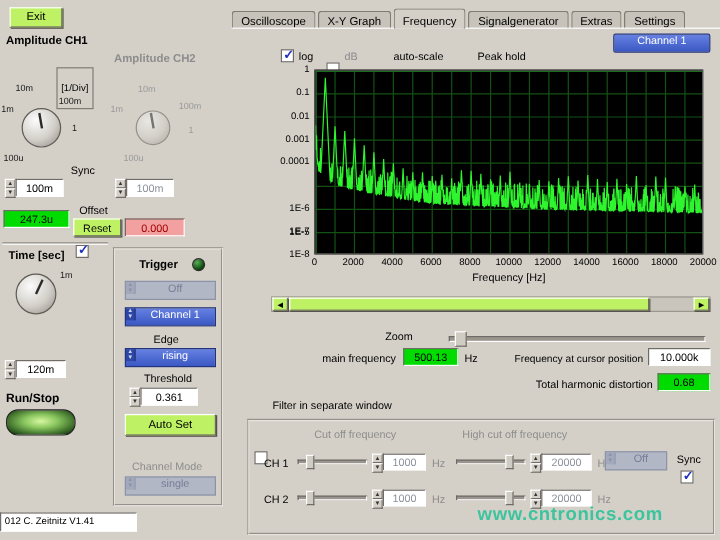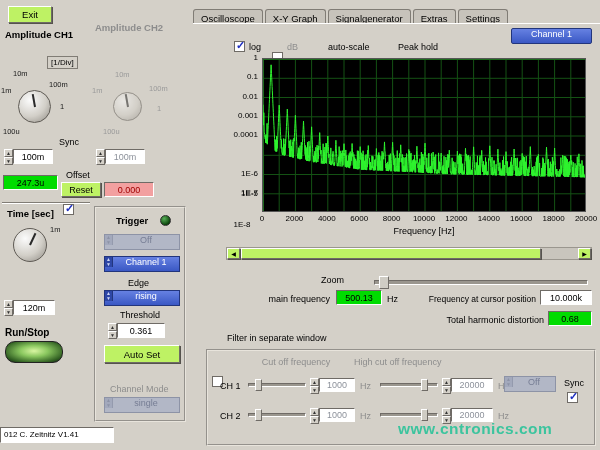--- a/index.html
+++ b/index.html
@@ -39,34 +39,35 @@
   .ytick{position:absolute;left:0;width:32px;text-align:right;font-size:8px}
   .xtick{position:absolute;top:160px;width:36px;text-align:center;font-size:8px}
   .xaxis{position:absolute;left:36px;top:172px;width:324px;text-align:center;font-size:9px}
   .sb{position:absolute;left:226px;top:247px;width:366px;height:13px;background:#c9c5bd;border:1px solid #9a968e}
   .sbbtn{position:absolute;top:0;width:13px;height:11px;font-size:6px}
   .sbthumb{position:absolute;left:14px;top:0;width:300px;height:11px}
   .sltrack{position:absolute;background:#9a968e;border:1px solid;border-color:#6f6b66 #fff #fff #6f6b66}
   .slthumb{position:absolute;background:#cfccc4;border:1px solid;border-color:#fff #6f6b66 #6f6b66 #fff;cursor:pointer}
   .panelgroove{position:absolute;border:2px groove #e8e4dc}
   .groove{position:absolute;height:2px;border-top:1px solid #807c75;border-bottom:1px solid #fff}
-  .divbox{position:absolute;border:1px solid #807c75;background:#d4d0c8;font-size:8px;padding:1px 3px}
+  .divbox{position:absolute;border:1px solid #807c75;background:#d4d0c8;font-size:8px;padding:12px 3px}
   .runstop{position:absolute;border-radius:10px;border:1px solid #222;background:radial-gradient(ellipse at 50% 45%,#d9f6a2 0%,#8ac75f 35%,#2f5d21 78%,#161616 100%);cursor:pointer}
   .credit{position:absolute;background:#fff;border:1px solid;border-color:#6f6b66 #fff #fff #6f6b66;font-size:8px;line-height:14px;padding-left:3px}
   .watermark{position:absolute;font-size:15.5px;font-weight:bold;color:#3cc49e;letter-spacing:.5px;z-index:50;pointer-events:none}
 </style>
 </head>
 <body>
 
 <div class="screen">
 
   <div class="abs raised btn" style="left:8px;top:6px;width:44px;height:17px;font-size:9.5px">Exit</div>
   <div class="tabstrip" id="tab-strip">
       <div class="tab">Oscilloscope</div>
       <div class="tab">X-Y Graph</div>
+      <div class="tab active">Frequency</div>
       <div class="tab">Signalgenerator</div>
       <div class="tab">Extras</div>
       <div class="tab">Settings</div>
     </div>
   <div class="pagetop"></div>
   <div class="abs ring" style="left:511px;top:28px;width:81px;height:16px;border-radius:2px">
     <div class="rlab">Channel 1</div>
   </div>
 
   <div class="abs cb checked" style="left:234px;top:41px"></div>
@@ -111,21 +112,21 @@
       </svg>
     <div class="xaxis">Frequency [Hz]</div>
   <div class="ytick" style="top: -1px;">1</div>
       <div class="ytick" style="top: 18.25px;">0.1</div>
       <div class="ytick" style="top: 37.5px;">0.01</div>
       <div class="ytick" style="top: 56.75px;">0.001</div>
       <div class="ytick" style="top: 76px;">0.0001</div>
       <div class="ytick" style="top: 95.25px; margin-top: 40px;">1E-5</div>
       <div class="ytick" style="top: 114.5px;">1E-6</div>
       <div class="ytick" style="top: 133.75px;">1E-7</div>
-      <div class="ytick" style="top: 166px; text-align: center;">1E-8</div>
+      <div class="ytick" style="top: 153px;">1E-8</div>
       <div class="xtick" style="left: 18px;">0</div>
       <div class="xtick" style="left: 50.4px;">2000</div>
       <div class="xtick" style="left: 82.8px;">4000</div>
       <div class="xtick" style="left: 115.2px;">6000</div>
       <div class="xtick" style="left: 147.6px;">8000</div>
       <div class="xtick" style="left: 180px;">10000</div>
       <div class="xtick" style="left: 212.4px;">12000</div>
       <div class="xtick" style="left: 244.8px;">14000</div>
       <div class="xtick" style="left: 277.2px;">16000</div>
       <div class="xtick" style="left: 309.6px;">18000</div>
@@ -148,21 +149,21 @@
   <div class="lbl" style="left:400px;top:294px;width:136px;text-align:right;font-size:8.5px">Frequency at cursor position</div>
   <div class="abs field" style="left:540px;top:290px;width:52px;height:15px">10.000k</div>
   <div class="lbl" style="left:402px;top:315px;width:142px;text-align:right">Total harmonic distortion</div>
   <div class="abs field green" style="left:548px;top:311px;width:44px;height:15px">0.68</div>
 
   <div class="abs cb" style="left:212px;top:332px"></div>
   <div class="lbl" style="left:227px;top:333px">Filter in separate window</div>
 
   <div class="panelgroove" style="left:206px;top:349px;width:390px;height:97px">
     <div class="lbl gray" style="left:28px;top:6px;width:120px;text-align:center">Cut off frequency</div>
-    <div class="lbl gray" style="left:146px;top:6px;width:150px;">High cut off frequency</div>
+    <div class="lbl gray" style="left:146px;top:6px;width:150px;text-align:center">High cut off frequency</div>
 
     <div class="lbl" style="left:12px;top:30px">CH 1</div>
     <div class="sltrack" style="left:40px;top:32px;width:58px;height:4px"></div>
     <div class="slthumb" style="left:47px;top:28px;width:7px;height:12px"></div>
     <div class="abs spin" style="left:102px;top:27px;height:14px">
         <div>▲</div>
         <div>▼</div>
       </div>
     <div class="abs field dimtext" style="left:111px;top:27px;width:36px;height:14px">1000</div>
     <div class="lbl gray" style="left:152px;top:30px">Hz</div>
@@ -194,21 +195,21 @@
     <div class="slthumb" style="left:213px;top:58px;width:7px;height:12px"></div>
     <div class="abs spin" style="left:234px;top:57px;height:14px">
         <div>▲</div>
         <div>▼</div>
       </div>
     <div class="abs field dimtext" style="left:243px;top:57px;width:42px;height:14px">20000</div>
     <div class="lbl gray" style="left:290px;top:60px">Hz</div>
   </div>
 
   <div class="lbl b" style="left:5px;top:29px;font-size:9.5px">Amplitude CH1</div>
-  <div class="lbl b gray" style="left:95px;top:22px;font-size:9.5px">Amplitude CH2</div>
+  <div class="lbl b gray" style="left:95px;top:44px;font-size:9.5px">Amplitude CH2</div>
   <div class="divbox" style="left:47px;top:56px">[1/Div]</div>
 
   <span class="scale" style="left:3px;top:127px">100u</span>
   <span class="scale" style="left:1px;top:86px">1m</span>
   <span class="scale" style="left:13px;top:69px">10m</span>
   <span class="scale" style="left:49px;top:80px">100m</span>
   <span class="scale" style="left:60px;top:102px">1</span>
   <div class="knob" style="left:18px;top:90px;width:33px;height:33px">
     <div class="needle" style="transform:rotate(170deg)"></div>
   </div>

